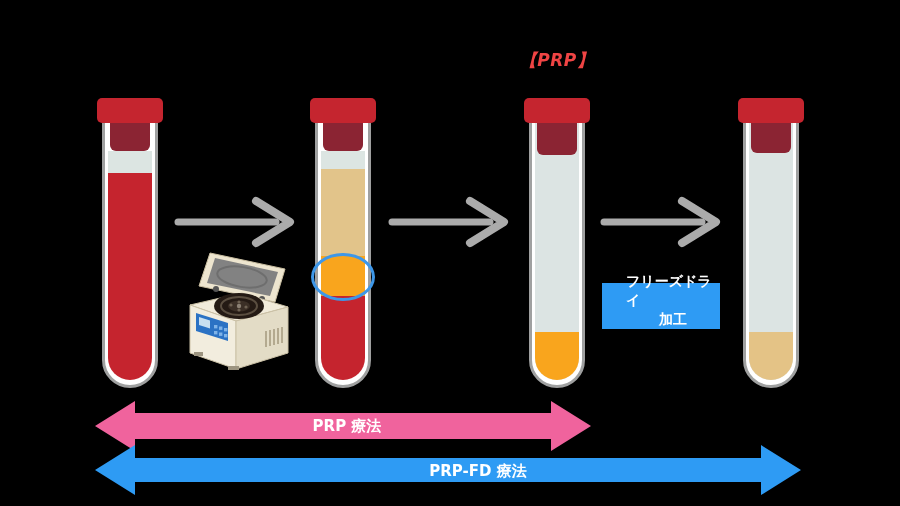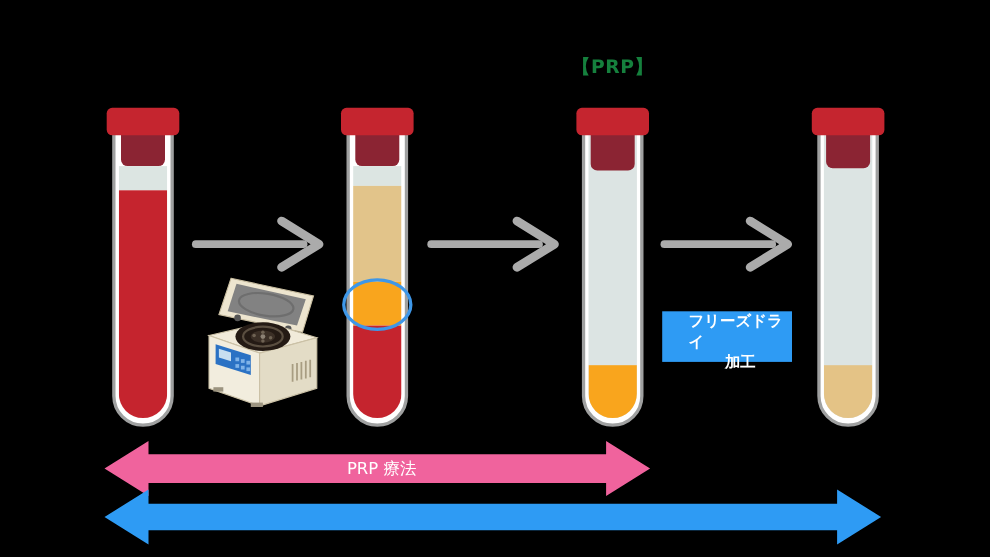--- a/index.html
+++ b/index.html
@@ -64,46 +64,46 @@
 
   
   #centrifuge { position: absolute; left: 182px; top: 247px; width: 116px; height: 126px; }
 
   
   #freeze-dry-box {
     position: absolute;
     left: 602px; top: 283px;
     width: 118px; height: 46px;
     display: flex; flex-direction: column;
-    align-items: center; justify-content: flex-start;
+    align-items: center; justify-content: flex-end;
     font-size: 14px; font-weight: bold;
     line-height: 19px;
     padding-left: 24px;
   }
 
   
   #therapy-arrow-prp   { position: absolute; left: 93px; top: 400px; width: 500px; height: 52px; }
   #therapy-arrow-prpfd { position: absolute; left: 93px; top: 444px; width: 710px; height: 52px; }
   .therapy-label {
     position: absolute;
     width: 150px;
     text-align: center;
     font-size: 15px;
-    font-weight: normal;
+    font-weight: bold;
     color: #FFFFFF;
   }
   #therapy-label-prp   { left: 272px; top: 417px; }
   #therapy-label-prpfd { left: 403px; top: 462px; }
 </style>
 </head>
 <body style="background: rgb(0, 0, 0);">
 
 <div class="stage">
 
-  <div id="header-prp" class="tube-header" style="color: #15803d;">【PRP】</div>
+  <div id="header-prp" class="tube-header" style="color: #ef4444; font-style: italic;">【PRP】</div>
 
   <div id="tube-layer">
   <div class="tube" style="left: 97px;">
     <div class="tube-body" style="border-color: rgb(159, 160, 160); background: rgb(255, 255, 255);">
       <div class="tube-content" style="background: rgb(255, 255, 255);">
             <div class="layer stopper" style="top: 5px; height: 32px; background: rgb(139, 36, 51);"></div>
             <div class="layer" style="top: 37px; height: 22px; background: rgb(220, 229, 226);"></div>
             <div class="layer" style="top: 59px; height: 207px; background: rgb(197, 36, 46);"></div>
           </div>
     </div>
@@ -215,14 +215,15 @@
   </div>
 
   <svg id="therapy-arrow-prp" viewBox="0 0 500 52">
     <polygon points="2,26 42,1 42,13 458,13 458,1 498,26 458,51 458,39 42,39 42,51" style="fill: rgb(240, 99, 157);"></polygon>
   </svg>
   <div id="therapy-label-prp" class="therapy-label">PRP 療法</div>
 
   <svg id="therapy-arrow-prpfd" viewBox="0 0 710 52">
     <polygon points="2,26 42,1 42,14 668,14 668,1 708,26 668,51 668,38 42,38 42,51" style="fill: rgb(46, 155, 244);"></polygon>
   </svg>
+  <div id="therapy-label-prpfd" class="therapy-label">PRP-FD 療法</div>
 
 </div>
 
 </body></html>

